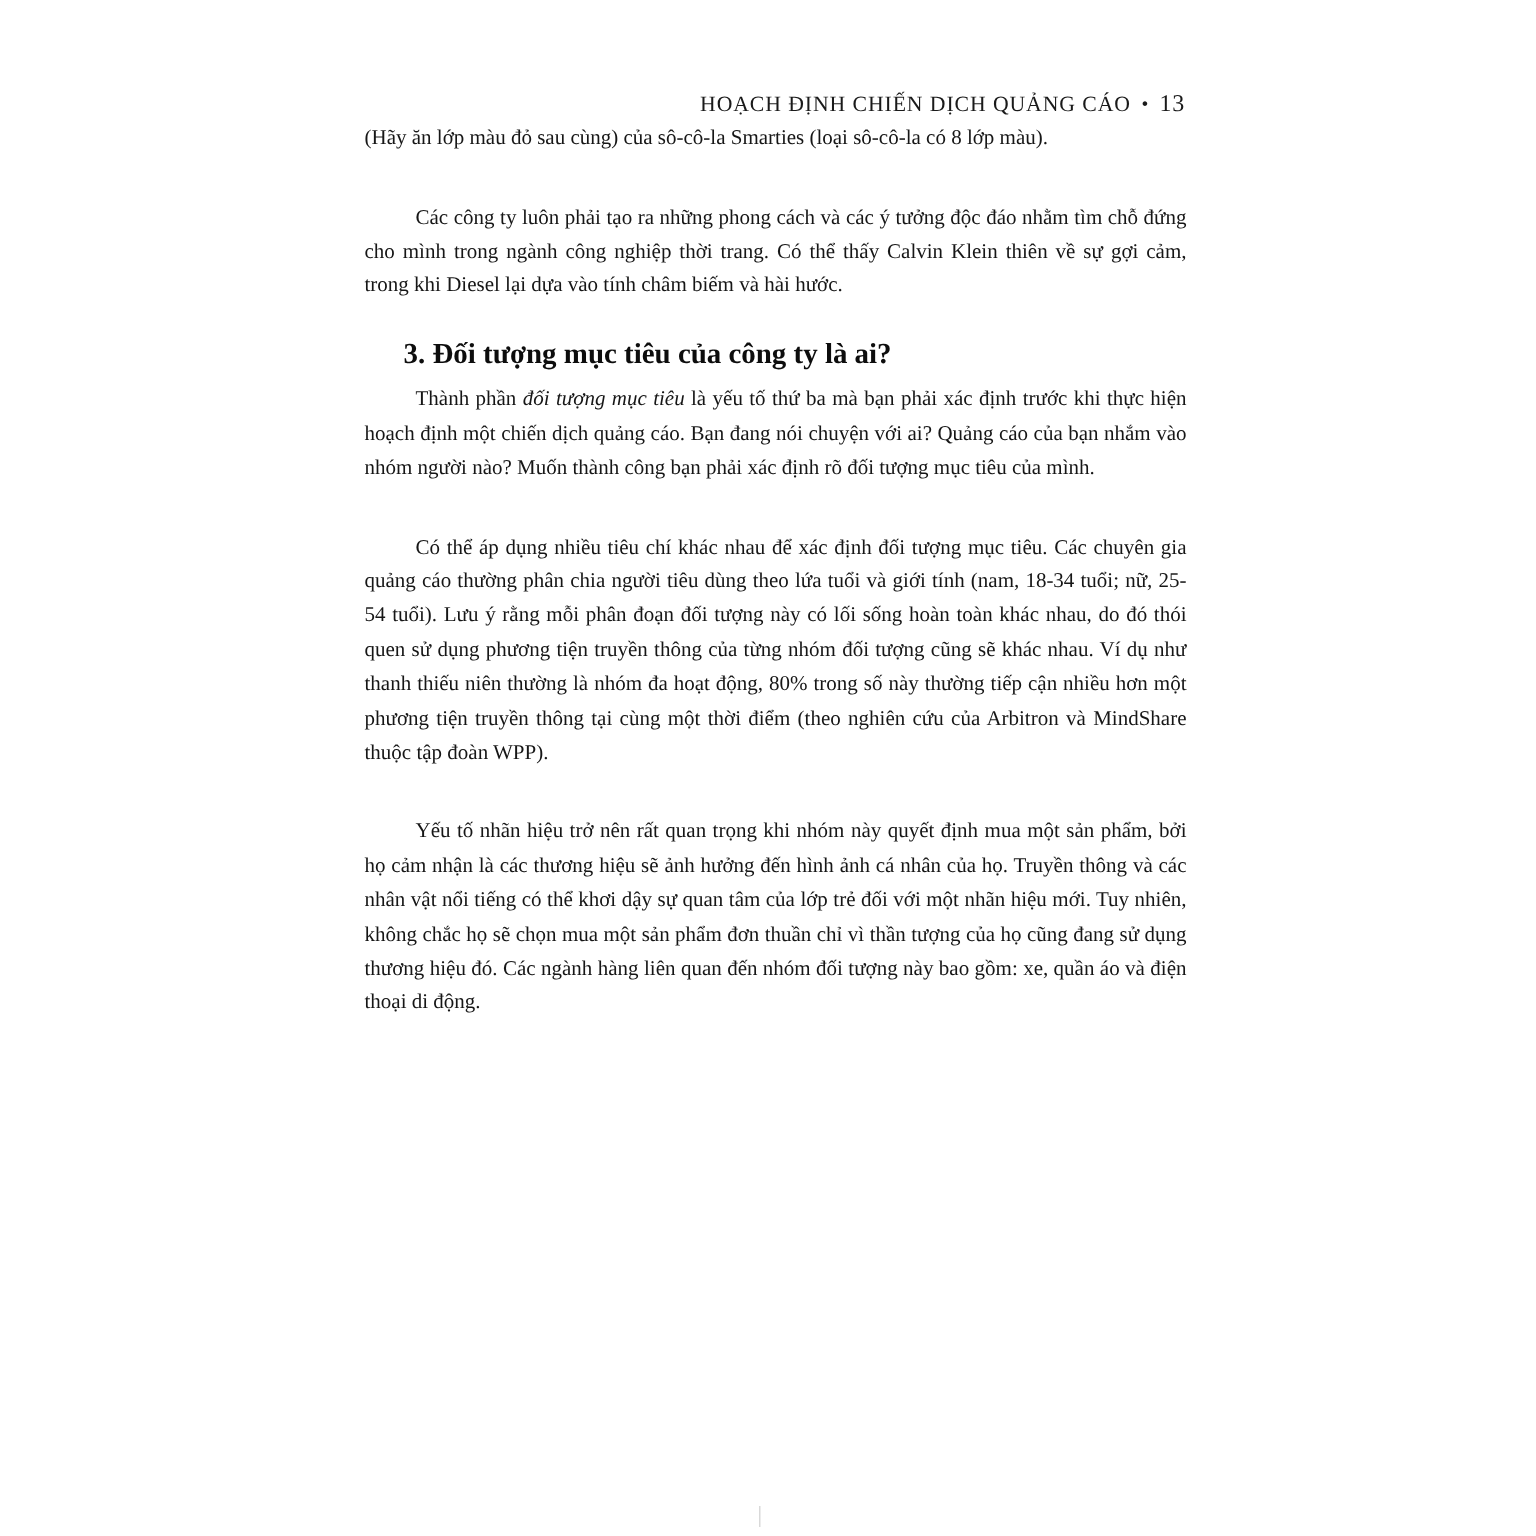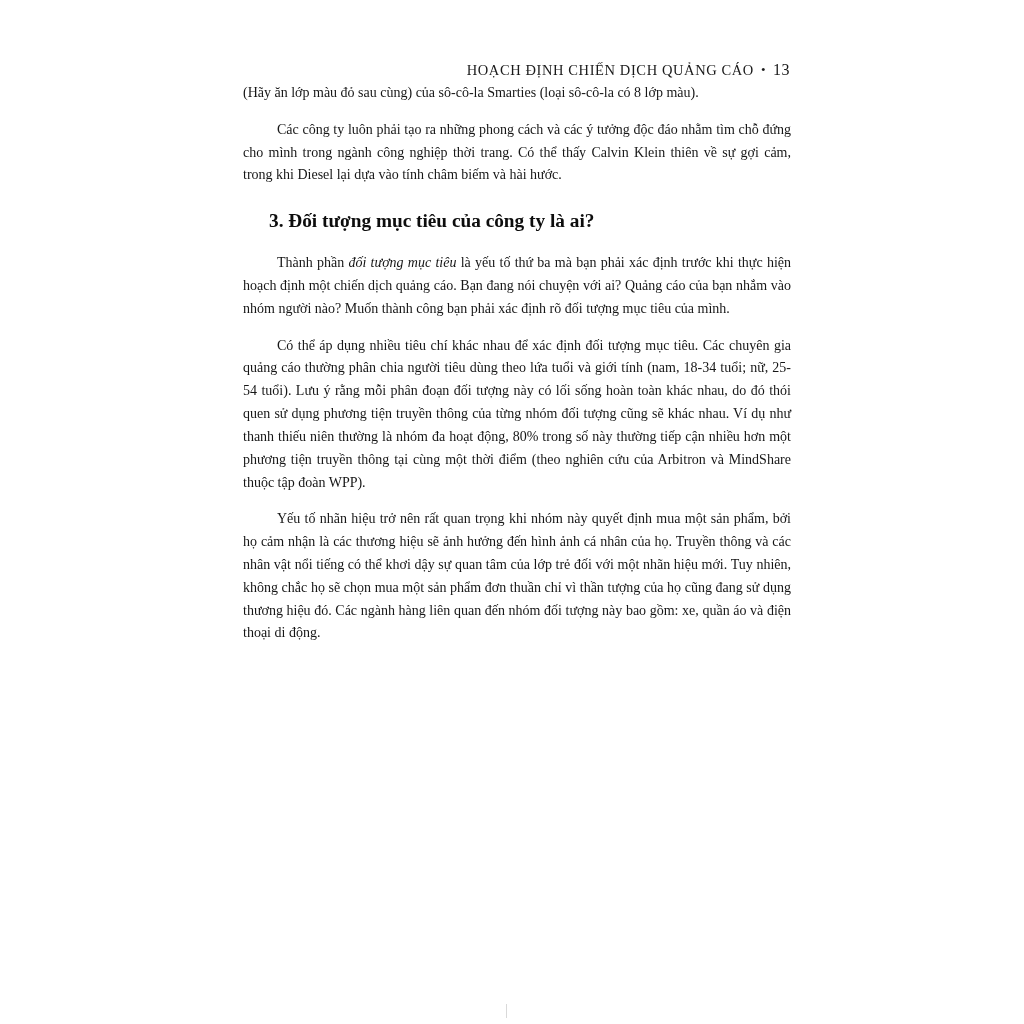--- a/index.html
+++ b/index.html
@@ -58,24 +58,24 @@
     font-size: 14px;
     line-height: 1.63;
     text-align: justify;
     text-justify: inter-word;
     color: #161616;
   }
   p.indent {
     text-indent: 34px;
   }
   p.gap {
-    margin-top: 14px;
+    margin-top: 30px;
   }
   h2.subhead {
-    margin: 20px 0 16px 0;
+    margin: 20px 0 4px 0;
     font-size: 19.3px;
     line-height: 1.5;
     font-weight: bold;
     text-indent: 26px;
     color: #0d0d0d;
   }
   .ital {
     font-style: italic;
   }
   .bottom-mark {

